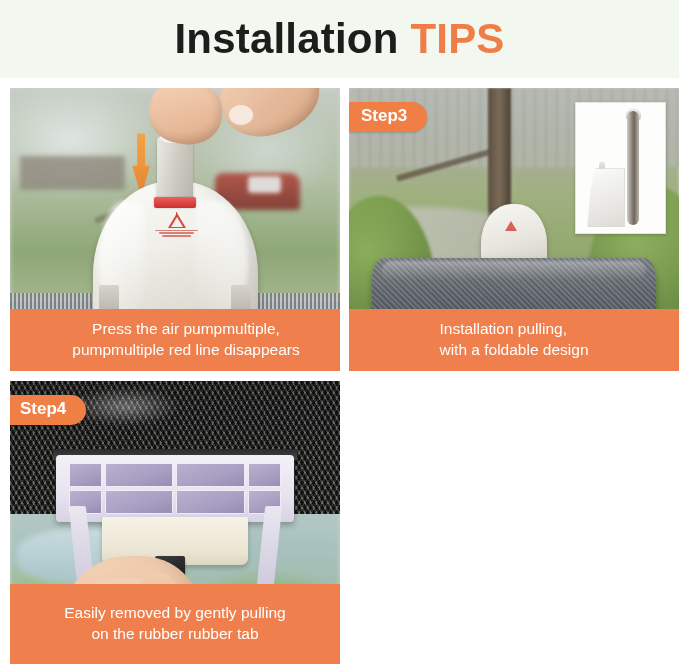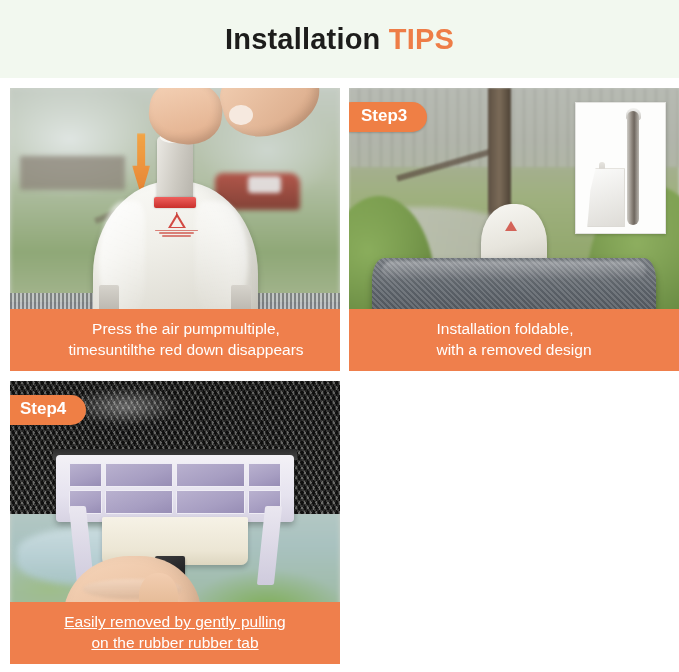--- a/index.html
+++ b/index.html
@@ -11,21 +11,21 @@
   }
   .page{position:relative;width:679px;height:672px;background:#ffffff;}
 
   
   .header{
     position:absolute;left:0;top:0;width:679px;height:78px;
     background:#f2f8ef;
     display:flex;align-items:center;justify-content:center;
   }
   .title{
-    font-size:29px;font-weight:bold;letter-spacing:.2px;
+    font-size:42px;font-weight:bold;letter-spacing:.2px;
     color:#1d1d1b;white-space:nowrap;
   }
   .title .accent{color:#ee7d47;}
 
   
   .grid{
     position:absolute;left:10px;top:88px;
     width:659px;height:576px;
     display:grid;
     grid-template-columns:330px 330px;
@@ -53,21 +53,21 @@
     position:absolute;left:0;right:0;bottom:0;
     background:#ef7f4c;color:#ffffff;
     display:flex;align-items:center;justify-content:center;
     text-align:center;z-index:7;
     font-size:15.5px;line-height:1.33;
     padding:0 10px;box-sizing:border-box;
   }
   .cap1{height:56px;}
   .cap2{height:62px;padding-left:32px;}
   .cap3{height:62px;}
-  .cap4{height:62px;text-decoration:underline;}
+  .cap4{height:80px;}
   .cap-inner{display:block;}
   .cap3 .cap-inner{text-align:left;}
 
   
   .p1 .sky{
     position:absolute;left:0;top:0;width:100%;height:46%;
     background:
       radial-gradient(ellipse 60% 40% at 60% 20%,#f2f4f3 0%,rgba(242,244,243,0) 70%),
       radial-gradient(ellipse 50% 30% at 25% 35%,#e6eae6 0%,rgba(230,234,230,0) 70%),
       linear-gradient(180deg,#b9bfbd 0%,#c9cfc7 45%,#a7b397 100%);
@@ -488,21 +488,21 @@
             <div class="ll w3"></div>
           </div>
         </div>
         <div class="finger1"></div>
         <div class="finger2"></div>
         <div class="nail2"></div>
       </div>
       <div class="caption cap2">
         <span class="cap-inner">
           <span>Press the air pumpmultiple,</span><br>
-          <span>timesuntilthe red down disappears</span>
+          <span>pumpmultiple red line disappears</span>
         </span>
       </div>
     </div>
 
     <div class="panel p3">
       <div class="photo">
         <div class="bg"></div>
         <div class="wall"></div>
         <div class="branch"></div>
         <div class="tree"></div>
@@ -519,22 +519,22 @@
           <div class="barcap"></div>
           <div class="bar"></div>
           <div class="stem"></div>
           <div class="redmark"></div>
           <div class="plate"></div>
         </div>
       </div>
       <div class="badge">Step3</div>
       <div class="caption cap3">
         <span class="cap-inner">
-          <span>Installation foldable,</span><br>
-          <span>with a removed design</span>
+          <span>Installation pulling,</span><br>
+          <span>with a foldable design</span>
         </span>
       </div>
     </div>
 
     <div class="panel p4">
       <div class="photo">
         <div class="outside"></div>
         <div class="water"></div>
         <div class="mesh"></div>
         <div class="meshhl"></div>

